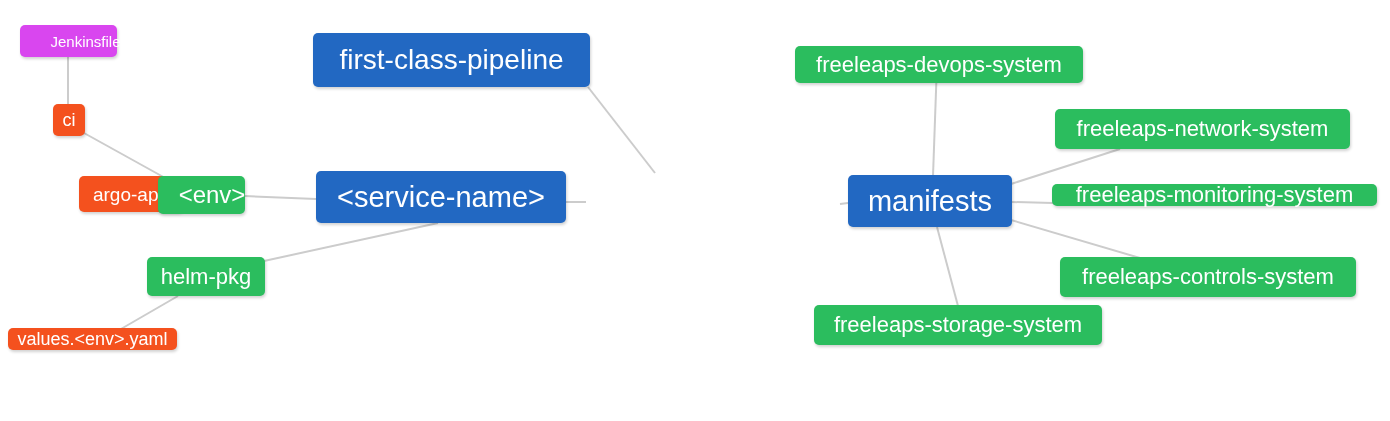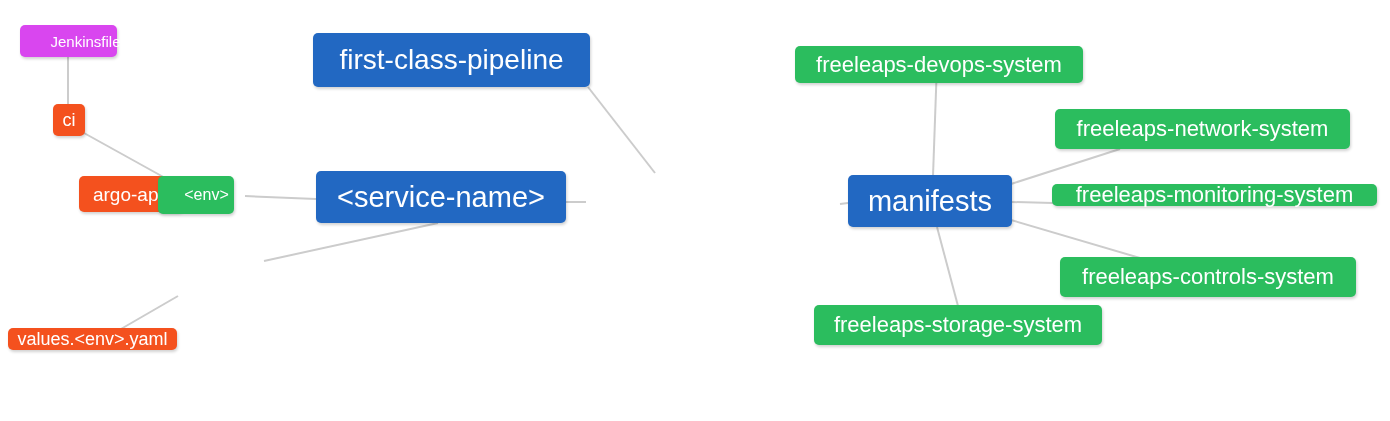--- a/index.html
+++ b/index.html
@@ -57,24 +57,27 @@
   </div>
 
   <div class="node c-red" style="left:53px;top:104px;width:32px;height:32px;font-size:18px;">
     <span>ci</span>
   </div>
 
   <div class="node c-red" style="left:35px;top:176px;width:104px;height:36px;font-size:19px;margin-left:44px;">
     <span>argo-app</span>
   </div>
 
-  <div class="node c-green" style="left:158px;top:176px;width:76px;height:38px;font-size:16px;padding-left:27px;">
+  <div class="node c-green" style="left:158px;top:176px;width:87px;height:38px;font-size:24px;padding-left:27px;">
     <span>&lt;env&gt;</span>
   </div>
 
+  <div class="node c-green" style="left:147px;top:257px;width:118px;height:39px;font-size:22px;">
+    <span>helm-pkg</span>
+  </div>
 
   <div class="node c-red" style="left:8px;top:328px;width:169px;height:22px;font-size:18px;">
     <span>values.&lt;env&gt;.yaml</span>
   </div>
 
   <div class="node c-blue" style="left:313px;top:33px;width:277px;height:54px;font-size:28px;">
     <span>first-class-pipeline</span>
   </div>
 
   <div class="node c-blue" style="left:316px;top:171px;width:250px;height:52px;font-size:29px;">

